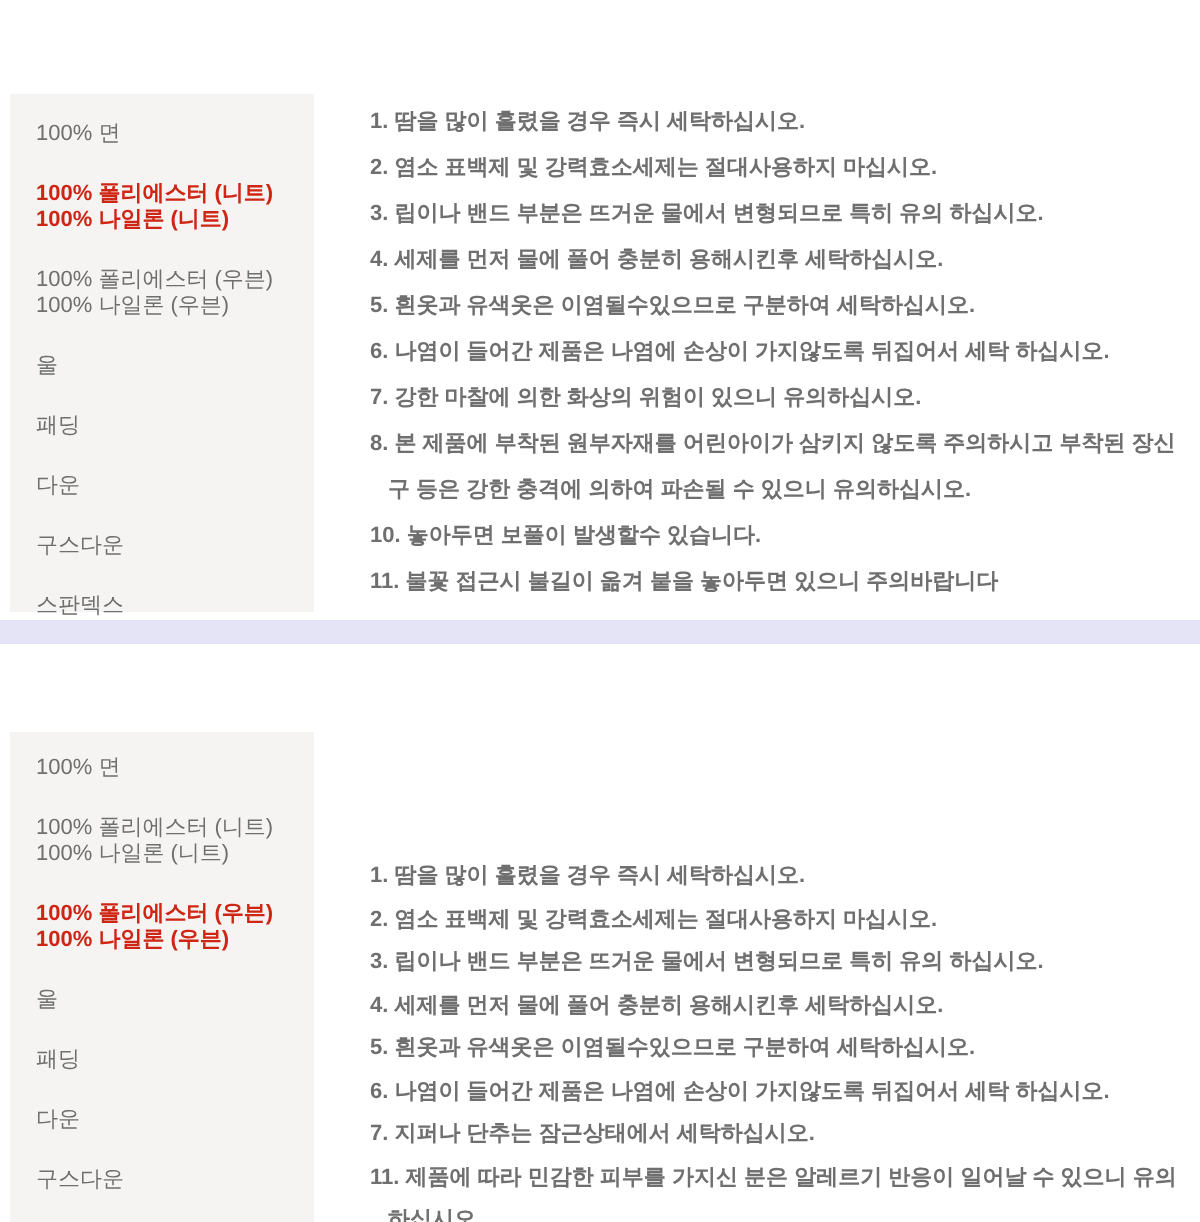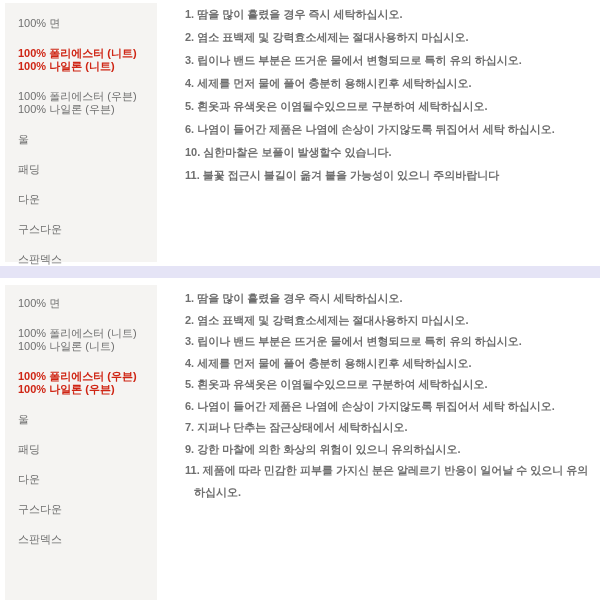--- a/index.html
+++ b/index.html
@@ -11,21 +11,22 @@
   .page {
     position: relative;
     width: 600px;
     height: 611px;
     overflow: hidden;
     background: #ffffff;
     color: var(--text, #6f6f6f);
   }
   .panel {
     display: flex;
-    align-items: flex-start;
+    align-items: center;
+    margin-top: 44px;
   }
   .sidebar {
     box-sizing: border-box;
     margin-left: 5px;
     width: 152px;
     flex: 0 0 152px;
     background: var(--sidebar-bg, #f5f4f2);
     padding: 14px 6px 0 13px;
   }
   .panel.s1 .sidebar { margin-top: 3px; height: 259px; }
@@ -95,22 +96,24 @@
           <div class="fabric-line">스판덱스</div>
         </div>
       </aside>
     <div class="content">
         <div class="inst"><span>1.</span> <span>땀을 많이 흘렸을 경우 즉시 세탁하십시오.</span></div>
         <div class="inst"><span>2.</span> <span>염소 표백제 및 강력효소세제는 절대사용하지 마십시오.</span></div>
         <div class="inst"><span>3.</span> <span>립이나 밴드 부분은 뜨거운 물에서 변형되므로 특히 유의 하십시오.</span></div>
         <div class="inst"><span>4.</span> <span>세제를 먼저 물에 풀어 충분히 용해시킨후 세탁하십시오.</span></div>
         <div class="inst"><span>5.</span> <span>흰옷과 유색옷은 이염될수있으므로 구분하여 세탁하십시오.</span></div>
         <div class="inst"><span>6.</span> <span>나염이 들어간 제품은 나염에 손상이 가지않도록 뒤집어서 세탁 하십시오.</span></div>
-        <div class="inst"><span>10.</span> <span>심한마찰은 보풀이 발생할수 있습니다.</span></div>
-        <div class="inst"><span>11.</span> <span>불꽃 접근시 불길이 옮겨 붙을 가능성이 있으니 주의바랍니다</span></div>
+        <div class="inst"><span>7.</span> <span>강한 마찰에 의한 화상의 위험이 있으니 유의하십시오.</span></div>
+        <div class="inst"><span>8.</span> <span>본 제품에 부착된 원부자재를 어린아이가 삼키지 않도록 주의하시고 부착된 장신구 등은 강한 충격에 의하여 파손될 수 있으니 유의하십시오.</span></div>
+        <div class="inst"><span>10.</span> <span>놓아두면 보풀이 발생할수 있습니다.</span></div>
+        <div class="inst"><span>11.</span> <span>불꽃 접근시 불길이 옮겨 붙을 놓아두면 있으니 주의바랍니다</span></div>
       </div>
   </section>
 
   <div class="divider"></div>
 
   <section class="panel s2">
     <aside class="sidebar">
         <div class="fabric-group">
           <div class="fabric-line">100% 면</div>
         </div>
@@ -139,18 +142,17 @@
         </div>
       </aside>
     <div class="content">
         <div class="inst"><span>1.</span> <span>땀을 많이 흘렸을 경우 즉시 세탁하십시오.</span></div>
         <div class="inst"><span>2.</span> <span>염소 표백제 및 강력효소세제는 절대사용하지 마십시오.</span></div>
         <div class="inst"><span>3.</span> <span>립이나 밴드 부분은 뜨거운 물에서 변형되므로 특히 유의 하십시오.</span></div>
         <div class="inst"><span>4.</span> <span>세제를 먼저 물에 풀어 충분히 용해시킨후 세탁하십시오.</span></div>
         <div class="inst"><span>5.</span> <span>흰옷과 유색옷은 이염될수있으므로 구분하여 세탁하십시오.</span></div>
         <div class="inst"><span>6.</span> <span>나염이 들어간 제품은 나염에 손상이 가지않도록 뒤집어서 세탁 하십시오.</span></div>
         <div class="inst"><span>7.</span> <span>지퍼나 단추는 잠근상태에서 세탁하십시오.</span></div>
-        <div class="inst"><span>9.</span> <span>강한 마찰에 의한 화상의 위험이 있으니 유의하십시오.</span></div>
         <div class="inst"><span>11.</span> <span>제품에 따라 민감한 피부를 가지신 분은 알레르기 반응이 일어날 수 있으니 유의하십시오.</span></div>
       </div>
   </section>
 
 </div>
 
 </body></html>

